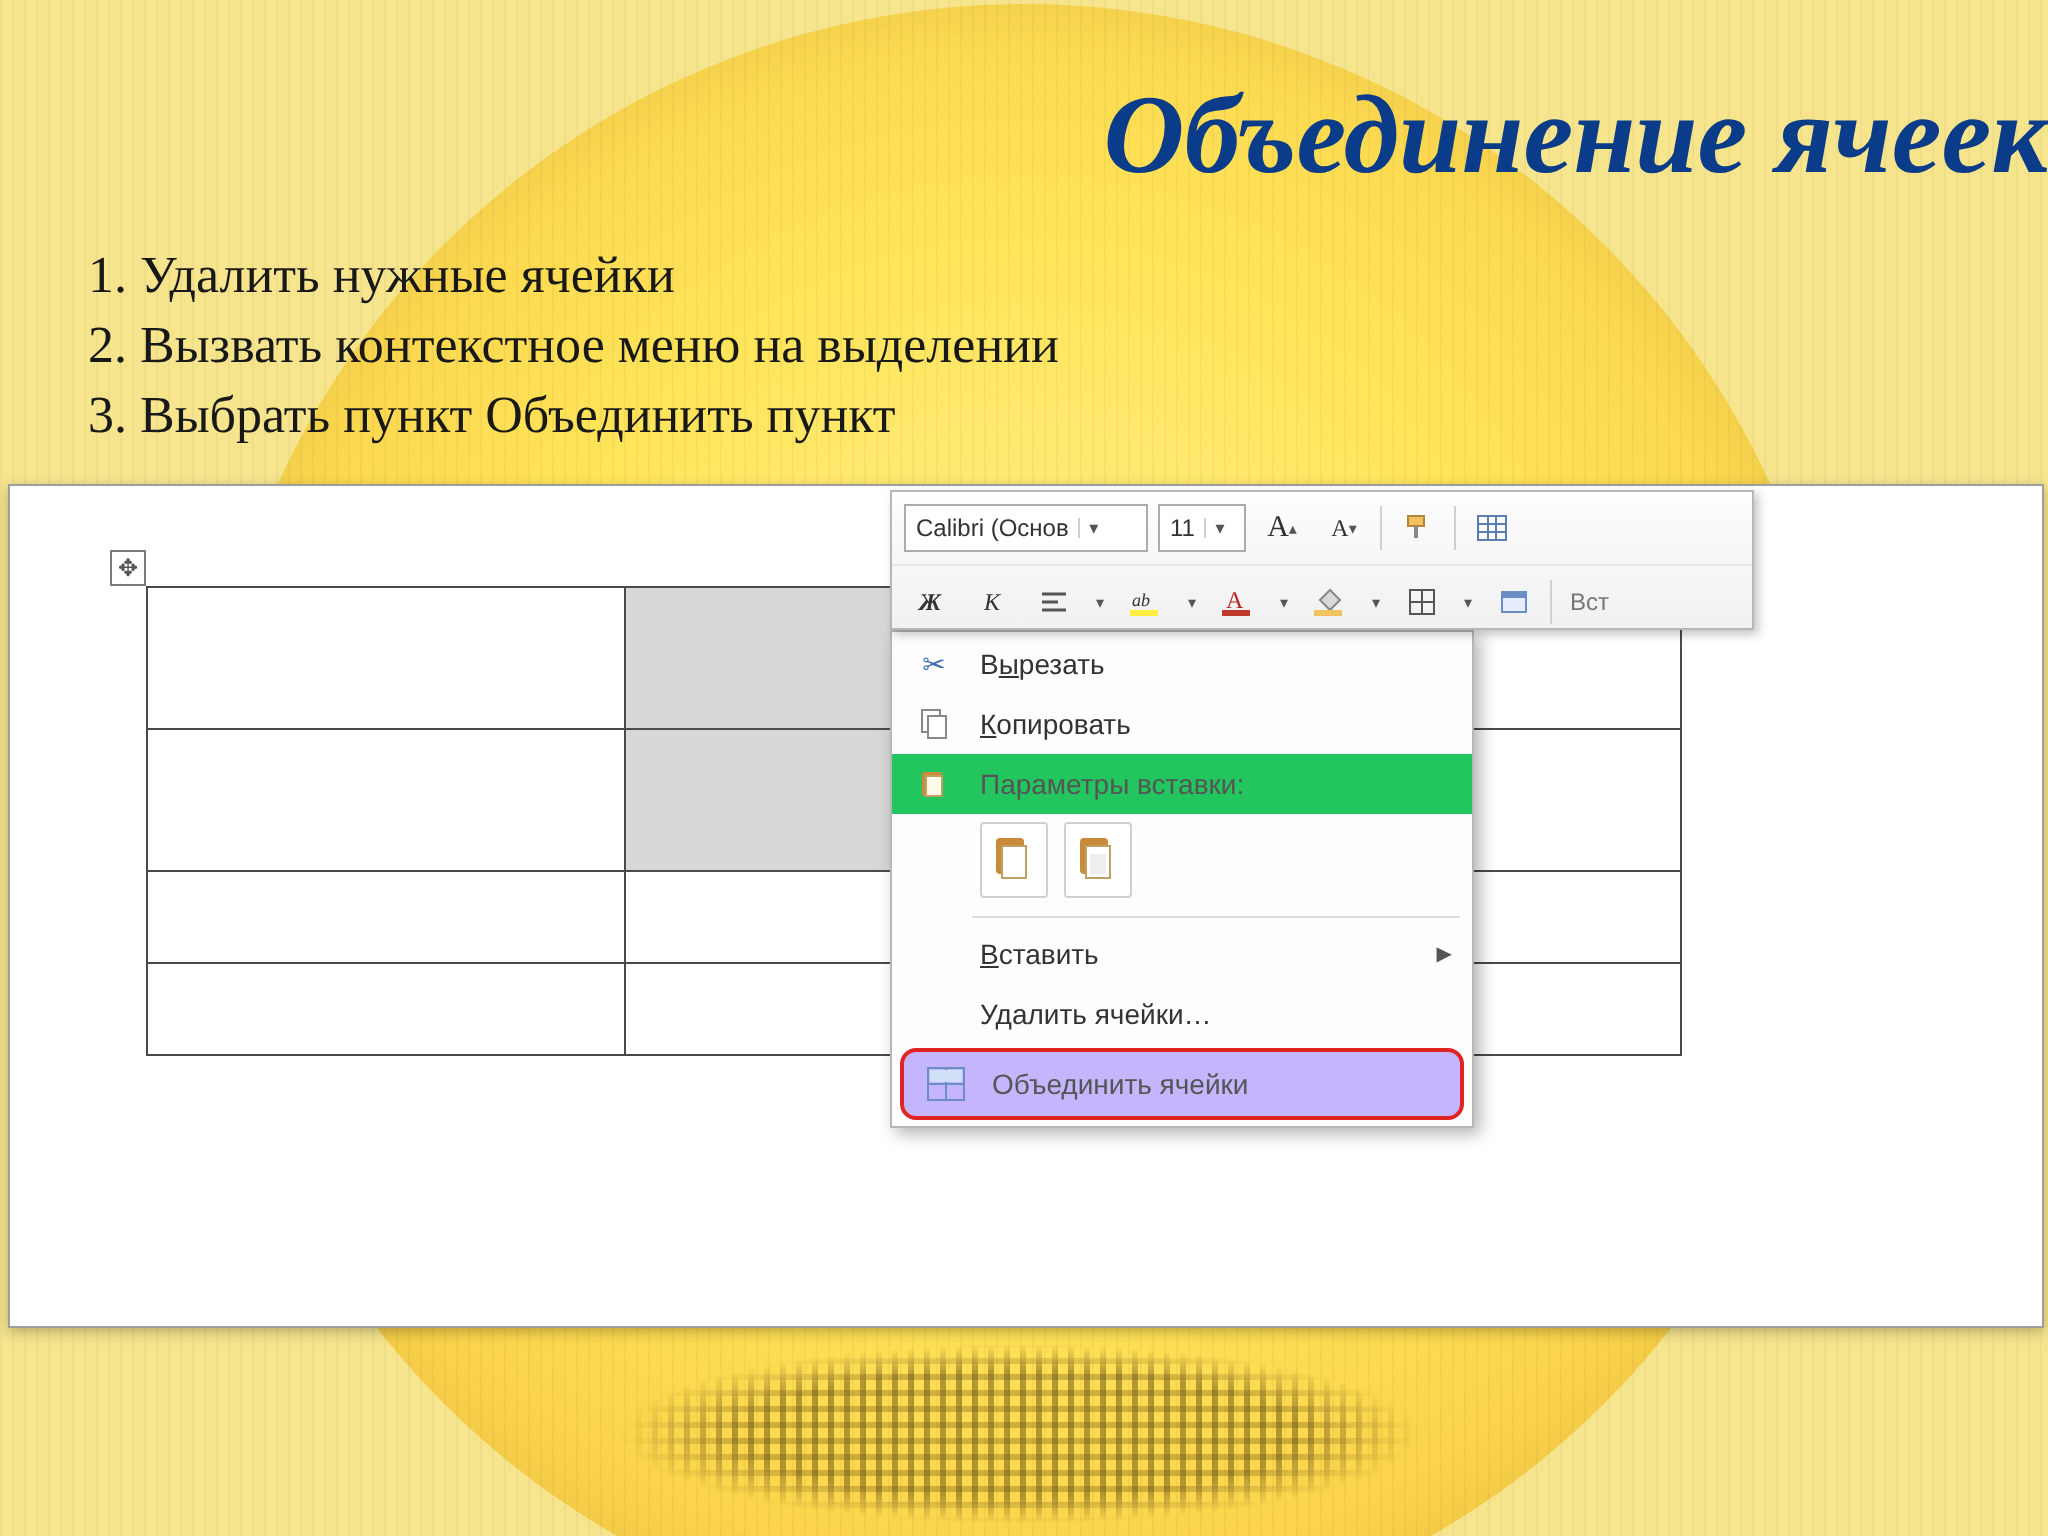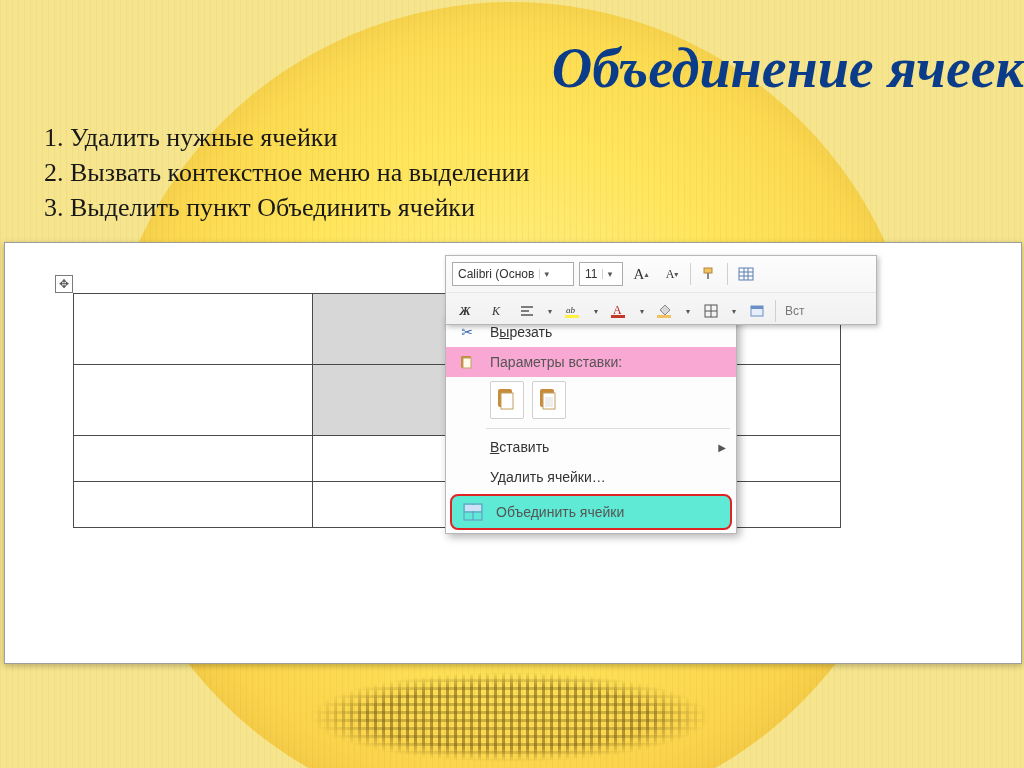--- a/index.html
+++ b/index.html
@@ -80,21 +80,21 @@
   .cell-a { width: 238px; }
   .cell-b { width: 263px; }
   .cell-c { width: 263px; }
   .row-tall td { height: 70px; }
   .row-short td { height: 45px; }
   td.sel { background: #d7d7d7 !important; }
 
   
   .mini-toolbar {
     position: absolute;
-    left: 440px; top: 12px;
+    left: 440px; top: 2px;
     width: 430px; height: 68px;
     background: linear-gradient(#fdfdfd, #f1f1f1);
     border: 1px solid #b7b7b7;
     box-shadow: 2px 2px 5px rgba(0,0,0,.25);
     font-family: "Segoe UI", Arial, sans-serif;
     font-size: 12px;
     color: #333;
     z-index: 6;
   }
   .mt-row { display: flex; align-items: center; height: 32px; padding: 2px 6px; gap: 5px; }
@@ -138,27 +138,27 @@
     padding: 0 10px 0 4px;
     position: relative;
   }
   .cm-icon {
     width: 34px; height: 30px;
     display: flex; align-items: center; justify-content: center;
     color: #555;
   }
   .cm-label { flex: 1; padding-left: 6px; }
   .cm-label .ul { text-decoration: underline; }
-  .cm-header { background: #f9a8d4; color: #555; }
+  .cm-header { background: #22c55e; color: #555; }
   .cm-sep { height: 1px; margin: 3px 6px 3px 40px; background: #dcdcdc; }
   .cm-arrow { color: #555; font-size: 10px; }
   .cm-highlight {
     border: 2px solid #e02424;
     border-radius: 8px;
-    background: #5eead4;
+    background: #c4b5fd;
     margin: 2px 4px;
     height: 32px;
   }
   .cm-highlight .cm-label { color: #555; }
   .paste-options {
     display: flex; gap: 8px;
     padding: 4px 0 6px 44px;
   }
   .paste-opt {
     width: 32px; height: 36px;
@@ -185,21 +185,21 @@
 <body>
 
 <div class="bg-circle"></div>
 <div class="bg-texture"></div>
 
 <div class="slide-title">Объединение ячеек</div>
 
 <ol class="steps">
   <li>Удалить нужные ячейки</li>
   <li>Вызвать контекстное меню на выделении</li>
-  <li>Выделить пункт Объединить ячейки</li>
+  <li>Выбрать пункт Объединить пункт</li>
 </ol>
 
 <div class="doc-area">
 
   <div class="move-handle">✥</div>
 
   <table class="word-table">
     <tbody>
         <tr class="row-tall">
       <td class="cell-a"></td>
@@ -313,20 +313,29 @@
       <div class="sep"></div>
       <span class="ins-label">Вст</span>
     </div>
   </div>
 
   <div class="context-menu">
     <div class="cm-item">
       <span class="cm-icon" style="color:#3b6db5;">✂</span>
       <span class="cm-label">В<span class="ul">ы</span>резать</span>
     </div>
+    <div class="cm-item">
+      <span class="cm-icon">
+        <svg width="18" height="18" viewBox="0 0 18 18">
+            <rect x="3" y="2" width="9" height="11" fill="#fff" stroke="#888"></rect>
+            <rect x="6" y="5" width="9" height="11" fill="#fff" stroke="#888"></rect>
+          </svg>
+      </span>
+      <span class="cm-label"><span class="ul">К</span>опировать</span>
+    </div>
     <div class="cm-item cm-header">
       <span class="cm-icon">
         <svg width="18" height="18" viewBox="0 0 18 18">
             <rect x="3" y="3" width="10" height="12" rx="1" fill="#c88b3a"></rect>
             <rect x="5" y="5" width="8" height="10" fill="#fffbe9" stroke="#c0a060"></rect>
           </svg>
       </span>
       <span class="cm-label">Параметры вставки:</span>
     </div>
     <div class="paste-options">

